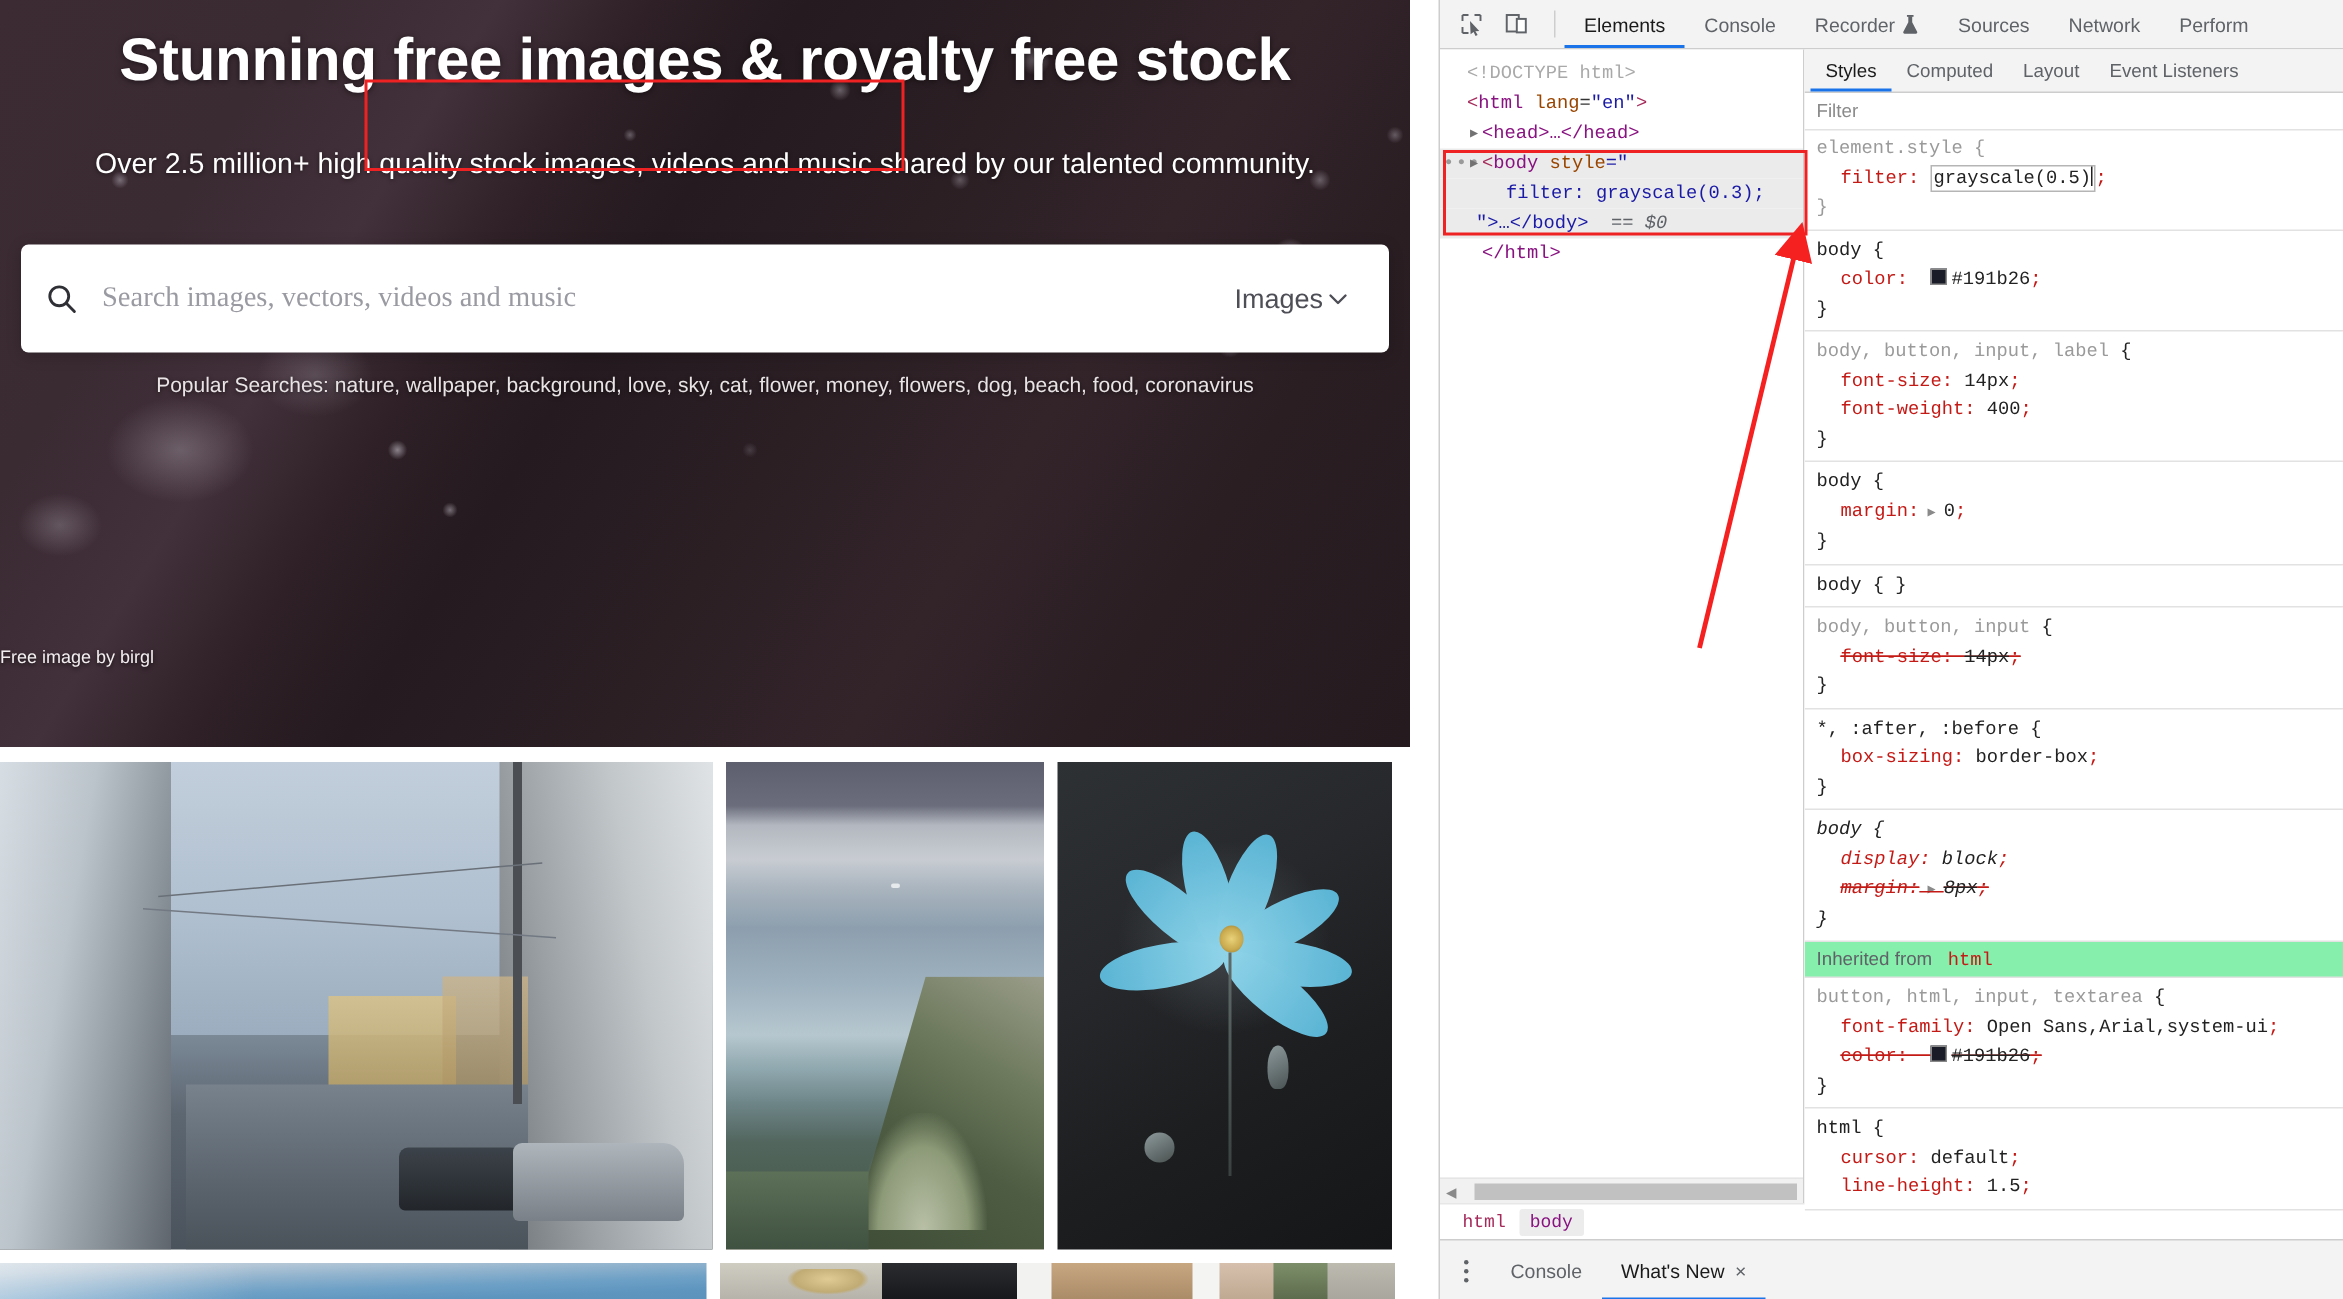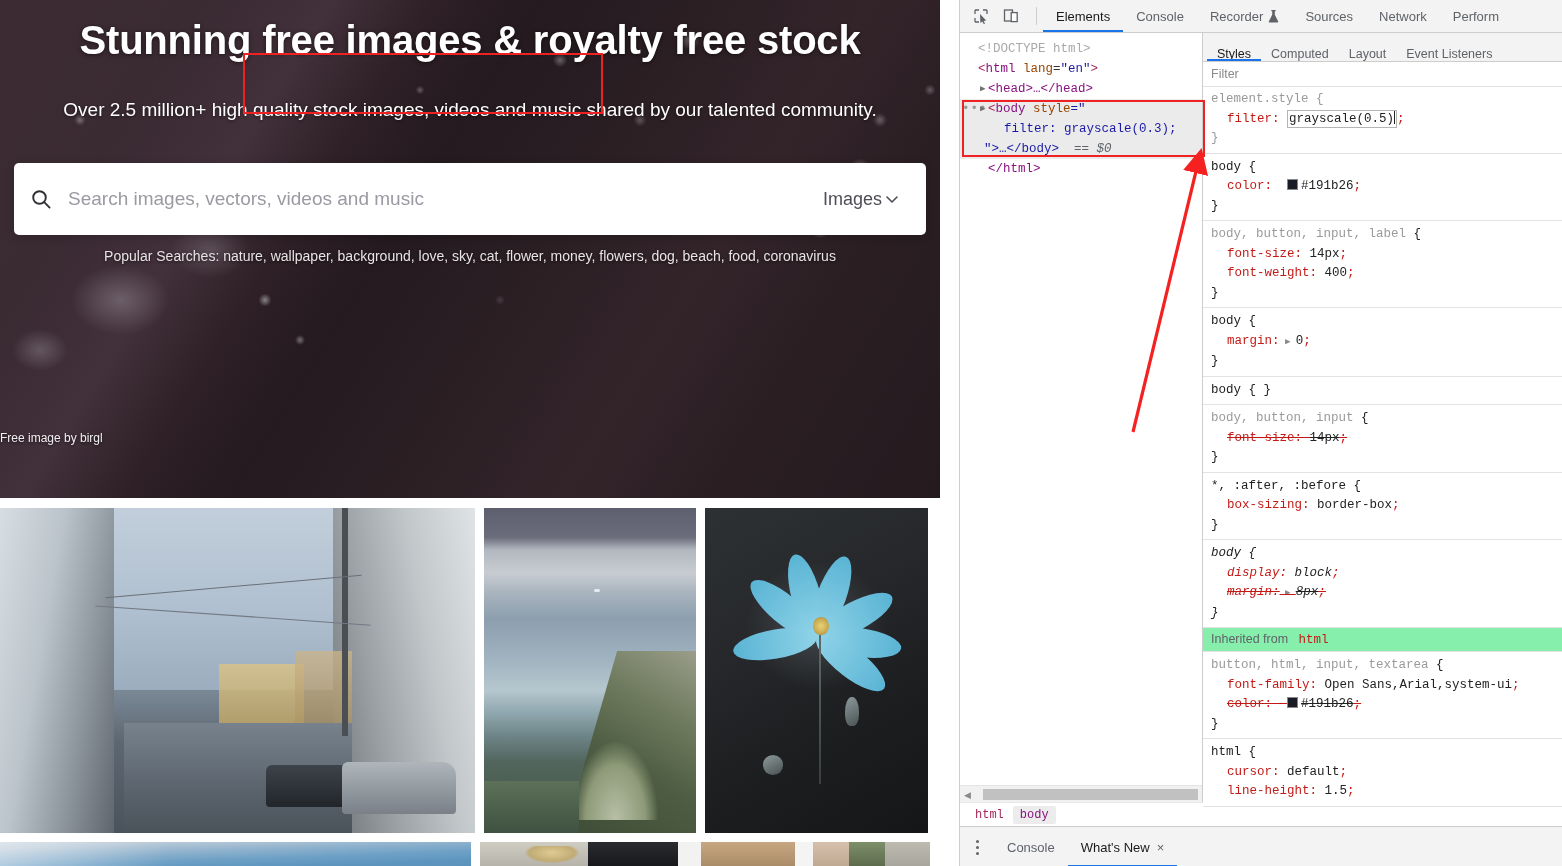--- a/index.html
+++ b/index.html
@@ -84,21 +84,21 @@
   }
   .search-icon {
     width: 54px; height: 72px;
     display: flex; align-items: center; justify-content: center;
     flex: 0 0 auto;
   }
   .search-icon svg { display: block; }
   .search-input {
     flex: 1 1 auto;
     border: 0; outline: 0;
-    font-family: Liberation Sans, sans-serif;
+    font-family: Liberation Serif, serif;
     font-size: 19px;
     color: #737373;
     background: transparent;
     padding: 0;
     height: 40px;
   }
   .search-input::placeholder { color: #9a9aa2; }
   .search-type {
     flex: 0 0 auto;
     display: flex; align-items: center; gap: 2px;
@@ -322,21 +322,21 @@
     position: absolute; left: 243px; top: 0;
     width: 360px; height: 834px;
     background: #fff;
     overflow: hidden;
   }
   .styles-tabs {
     height: 28px; background:#f3f3f3; border-bottom:1px solid #cdcdcd;
     display:flex; align-items:stretch; padding-left: 4px;
   }
   .st-tab {
-    display:flex; align-items:flex-end; padding: 0 10px; font-size:12.5px; color:#5f6368;
+    display:flex; align-items:center; padding: 0 10px; font-size:12.5px; color:#5f6368;
     position: relative; height: 28px; white-space: nowrap;
   }
   .st-tab.active { color:#1a1a1a; }
   .st-tab.active::after { content:""; position:absolute; left:0; right:0; bottom:0; height:2px; background:#1a73e8; }
 
   .styles-filter {
     height: 24px; border-bottom:1px solid #e2e2e2;
     display:flex; align-items:center; padding-left: 8px;
     font-size: 12.5px; color:#8a8a8a;
   }

